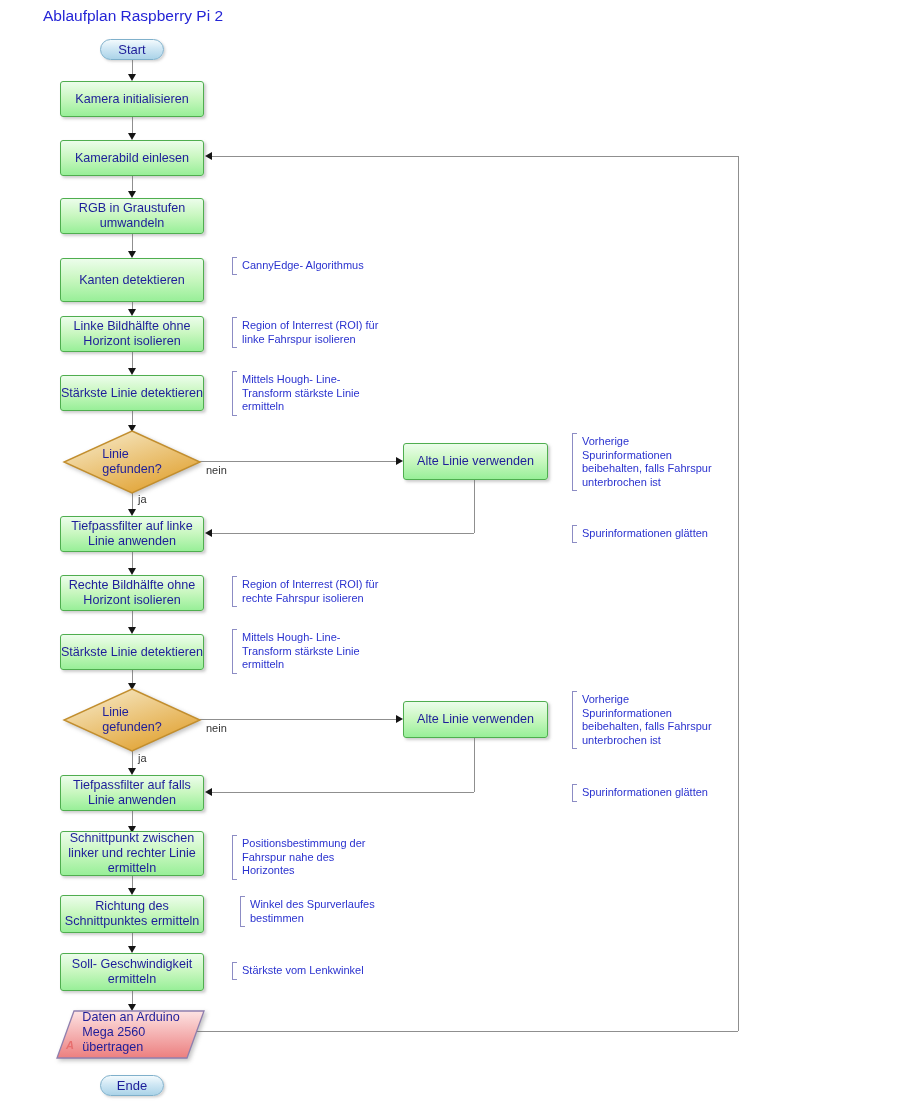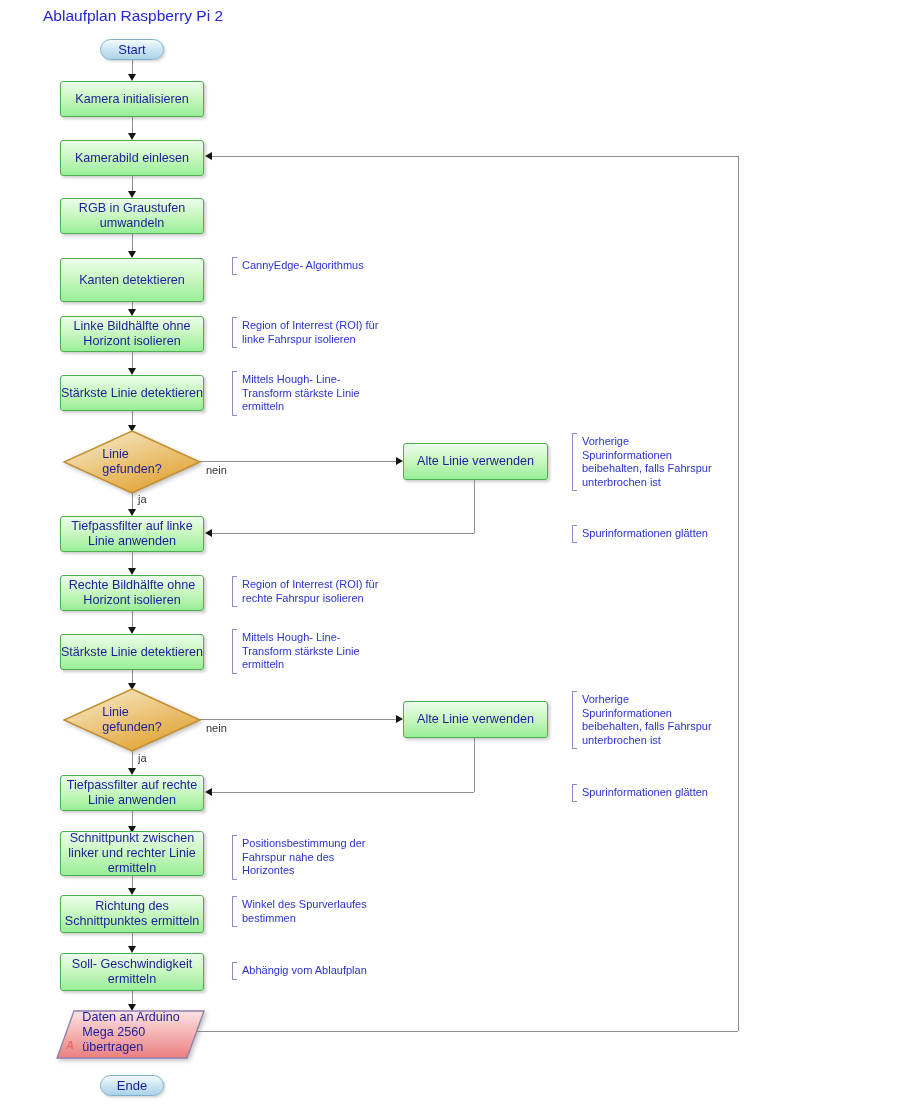--- a/index.html
+++ b/index.html
@@ -169,21 +169,21 @@
     </svg>
     <div class="stext">Linie
 gefunden?</div>
   </div>
 
   <div class="box nowrap" style="left:375px;top:701px;width:145px;height:37px">
     <span>Alte Linie verwenden</span>
     </div>
 
   <div class="box" style="top:775px;height:36px">
-    <span>Tiefpassfilter auf rechte
+    <span>Tiefpassfilter auf falls
 Linie anwenden</span></div>
   <div class="box" style="top:831px;height:45px">
     <span>Schnittpunkt zwischen
 linker und rechter Linie
 ermitteln</span></div>
   <div class="box" style="top:895px;height:38px">
     <span>Richtung des
 Schnittpunktes ermitteln</span></div>
   <div class="box" style="top:953px;height:38px">
     <span>Soll- Geschwindigkeit
@@ -250,23 +250,23 @@
   <div class="ann" style="left:544px;top:786px;width:160px">
     <div class="bracket"></div>
     <div class="atext">Spurinformationen glätten</div>
   </div>
   <div class="ann" style="left:204px;top:837px;width:165px">
     <div class="bracket"></div>
     <div class="atext">Positionsbestimmung der
 Fahrspur nahe des
 Horizontes</div>
   </div>
-  <div class="ann" style="left:204px;top:898px;width:165px">
+  <div class="ann" style="left:212px;top:898px;width:165px">
     <div class="bracket"></div>
     <div class="atext">Winkel des Spurverlaufes
 bestimmen</div>
   </div>
   <div class="ann" style="left:204px;top:964px;width:165px">
     <div class="bracket"></div>
-    <div class="atext">Abhängig vom Ablaufplan</div>
+    <div class="atext">Stärkste vom Lenkwinkel</div>
   </div>
 
 </div>
 
 </body></html>

